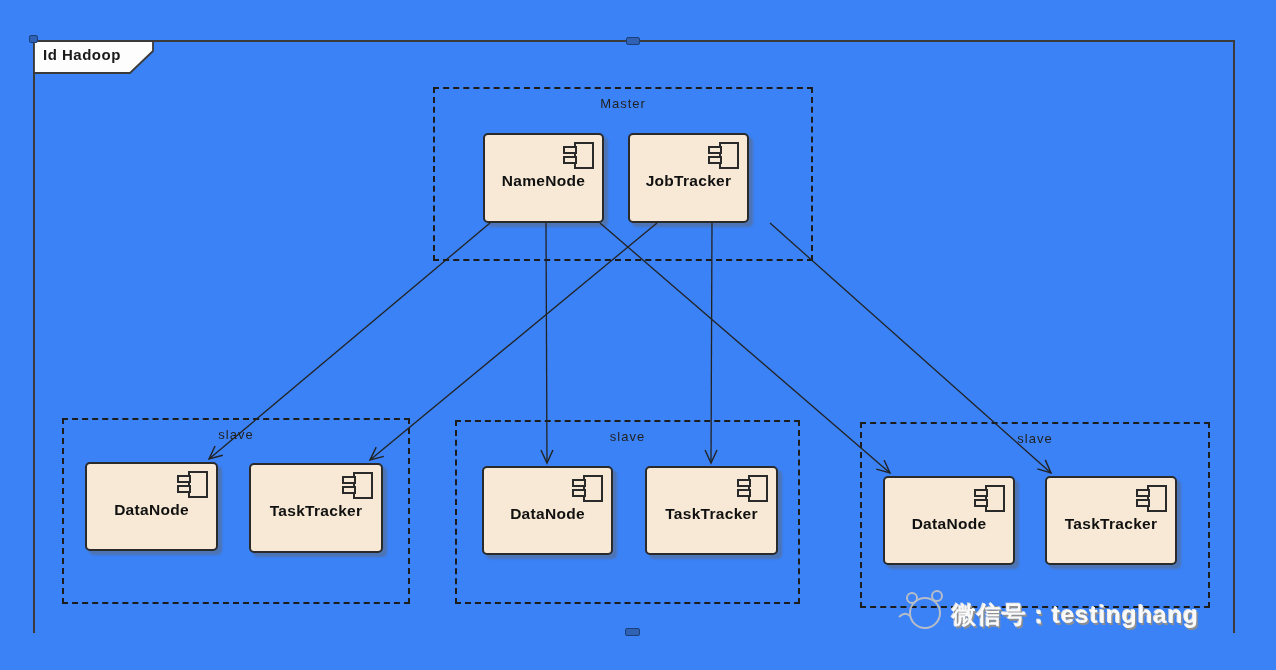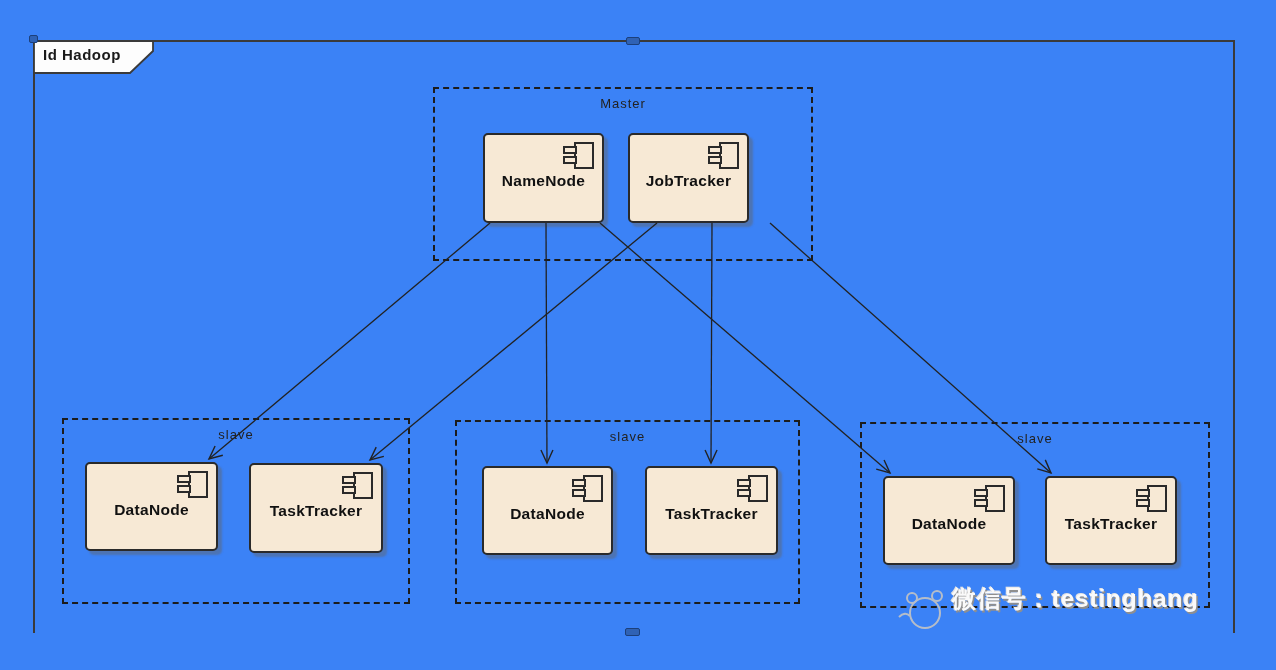--- a/index.html
+++ b/index.html
@@ -65,21 +65,21 @@
     position:absolute; left:0; width:14px; height:8px;
     border:2px solid #2a2a2a; background:#f7e9d5;
   }
   .cmp-icon .tab.t1 { top:4px; }
   .cmp-icon .tab.t2 { top:14px; }
   
   #wires { position:absolute; left:0; top:0; width:1276px; height:670px; pointer-events:none; z-index:5; }
   
   .wm { position:absolute; z-index:10; white-space:nowrap; font-weight:bold; }
   #wm-line1 {
-    left:952px; top:583px; font-size:24px; color:#fafafa; letter-spacing:1px;
+    left:952px; top:599px; font-size:24px; color:#fafafa; letter-spacing:1px;
     text-shadow:1.5px 1.5px 0 #8f8f8f, -1px -1px 0 #e3e3e3;
   }
   #wm-line2 {
     left:972px; top:613px; font-size:33px; color:#ffffff; letter-spacing:1px;
     text-shadow:2.5px 2.5px 0 #6f6f6f, -1px -1px 0 #ececec;
   }
   #wm-logo { position:absolute; left:893px; top:583px; z-index:10; }
 </style>
 </head>
 <body>

